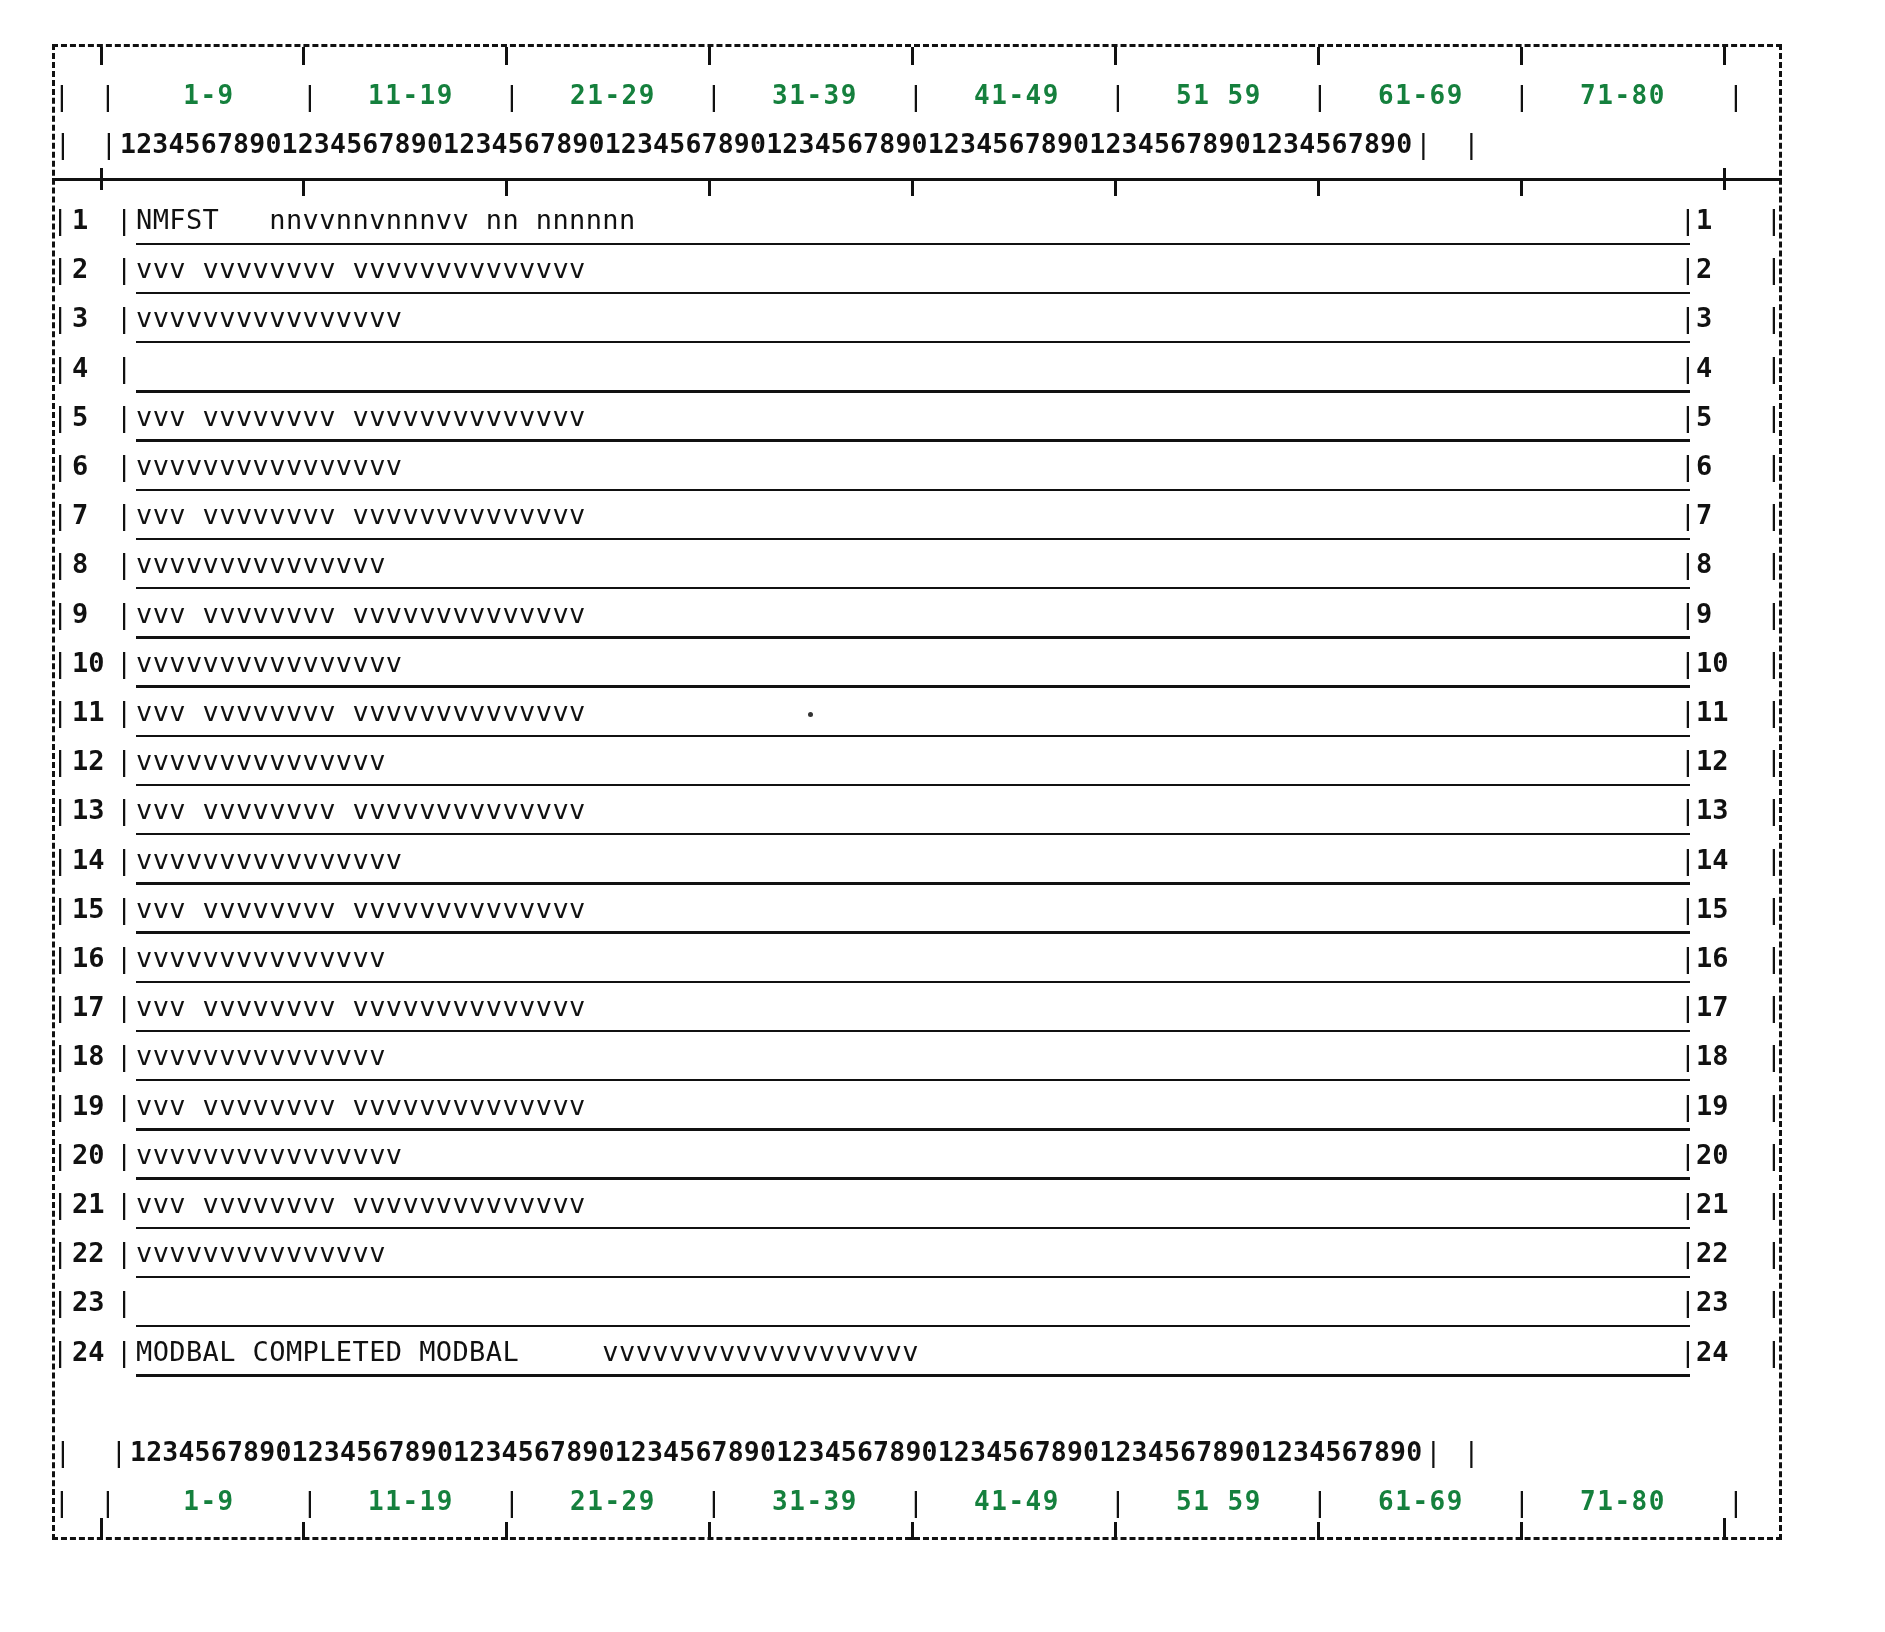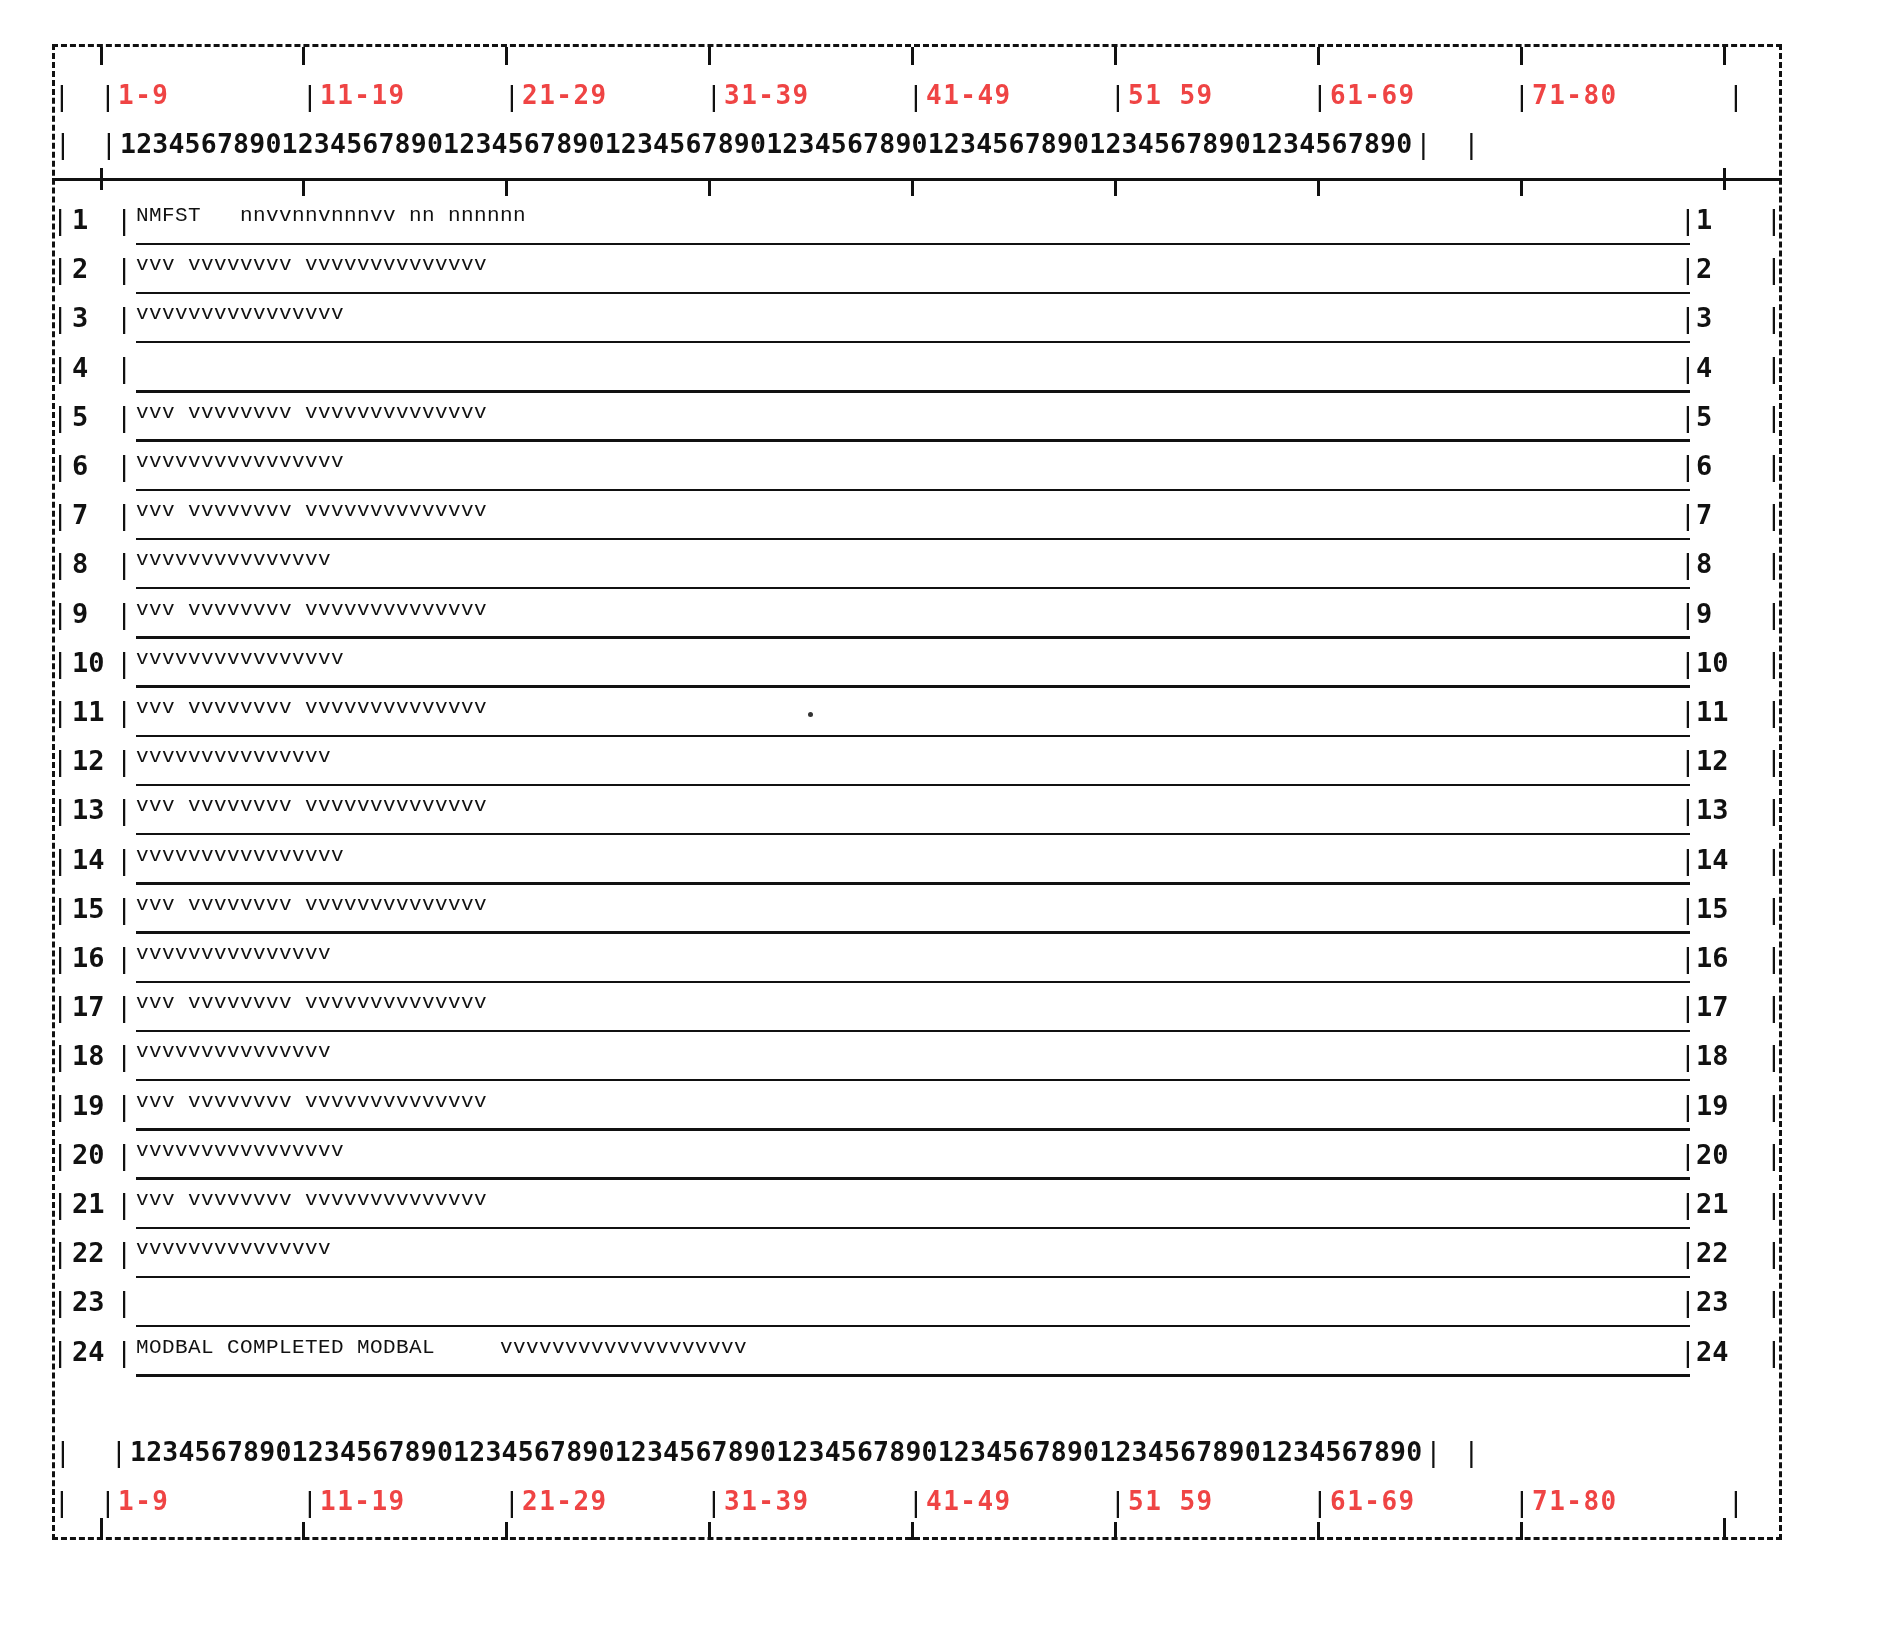--- a/index.html
+++ b/index.html
@@ -64,22 +64,22 @@
   }
   .range-row {
     position: absolute;
     height: 46px;
     display: flex;
     align-items: center;
   }
   .range-cell {
     font-size: 26px;
     letter-spacing: 1.5px;
-    text-align: left;
-    color: #ef4444;
+    text-align: center;
+    color: #15803d;
     font-weight: 600;
   }
   .range-sep {
     font-size: 27px;
     color: #111;
     width: 20px;
     text-align: center;
   }
   .digits {
     font-size: 26.5px;
@@ -118,25 +118,24 @@
     position: absolute;
     left: 64px;
     top: 6px;
     font-size: 27px;
     color: #111;
   }
   .row .content {
     position: absolute;
     left: 84px;
     top: 6px;
-    font-size: 21px;
+    font-size: 27px;
     white-space: pre;
     color: #111;
     letter-spacing: 0.4px;
-    font-family: Liberation Mono, monospace;
   }
   .row .lineno-right {
     position: absolute;
     right: 22px;
     top: 6px;
     width: 64px;
     font-size: 27px;
     color: #111;
     font-weight: 600;
     text-align: left;

